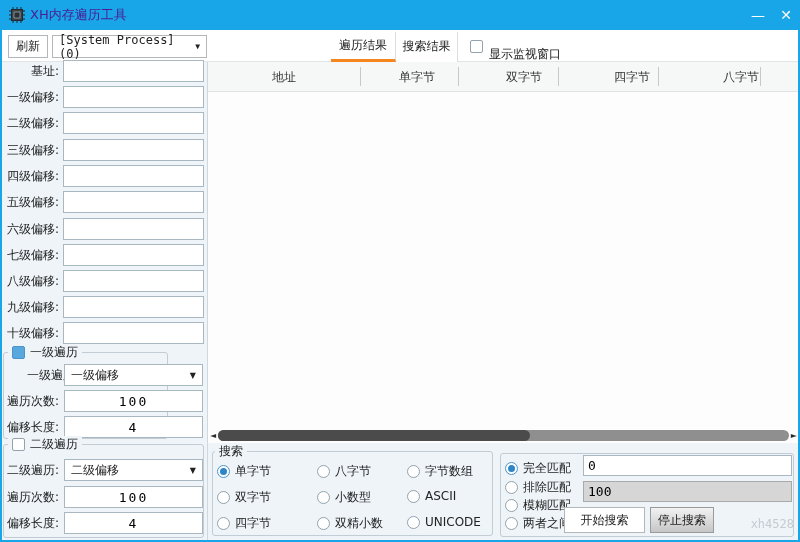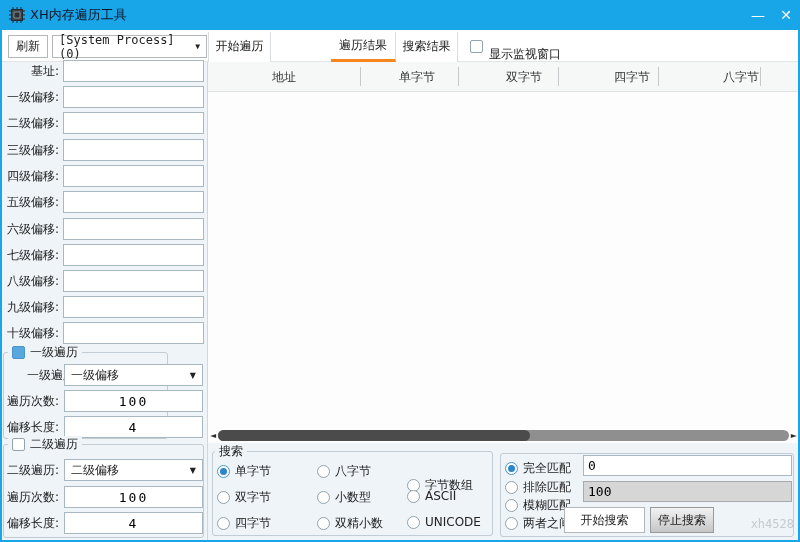--- a/index.html
+++ b/index.html
@@ -2,21 +2,21 @@
 <html><head>
 <meta charset="utf-8">
 <style>
   html,body{margin:0;padding:0;background:#9aa0a6;}
   .window{position:relative;width:800px;height:542px;background:#eef4f8;overflow:hidden;
           font-family:"DejaVu Sans","Liberation Sans",sans-serif;font-size:12px;color:#222;}
   .frame{position:absolute;inset:0;border:2px solid #18a6e8;pointer-events:none;z-index:60;}
 
   
   .titlebar{position:absolute;left:0;top:0;width:800px;height:30px;background:#18a6e8;}
-  .apptitle{position:absolute;left:30px;top:0;height:30px;line-height:30px;color:#0f172a;font-size:13px;}
+  .apptitle{position:absolute;left:30px;top:0;height:30px;line-height:30px;color:#4c1d95;font-size:13px;}
   .chip{position:absolute;left:9px;top:7px;width:16px;height:16px;}
   .winbtn{position:absolute;top:0;width:28px;height:30px;line-height:30px;text-align:center;
           color:#fff;font-size:14px;cursor:pointer;}
   .btn-min{right:28px;} .btn-close{right:0;}
 
   
   .toolbar-bg{position:absolute;left:2px;top:30px;width:796px;height:32px;background:#fff;
               border-bottom:1px solid #e2e5e7;box-sizing:border-box;}
   .pushbtn{position:absolute;background:#fff;border:1px solid #b3b7ba;box-sizing:border-box;
            text-align:center;cursor:pointer;}
@@ -106,21 +106,20 @@
     <div class="winbtn btn-min">—</div>
     <div class="winbtn btn-close">✕</div>
   </div>
 
   <div class="toolbar-bg"></div>
   <div class="pushbtn refresh">刷新</div>
   <div class="procdd">
     <span>[System Process](0)</span>
     <span class="arrow">▼</span>
   </div>
-  <div class="tab first" style="left:208px;width:63px;">开始遍历</div>
   <div class="tab active" style="left:331px;width:65px;">遍历结果</div>
   <div class="tab" style="left:396px;width:62px;">搜索结果</div>
   <span class="cbx" style="left:470px;top:40px;"></span>
   <span class="cbxlabel" style="left:489px;top:31px;margin-top:8px;">显示监视窗口</span>
 
   <div class="thead">
     <div class="th" style="width:152px;">地址</div>
     <div class="th" style="width:98px;">单字节</div>
     <div class="th" style="width:100px;">双字节</div>
     <div class="th" style="width:100px;">四字节</div>
@@ -228,21 +227,21 @@
     <span>八字节</span>
   </div>
   <div class="radio-item" style="left:317px;top:489px;">
     <span class="radio"></span>
     <span>小数型</span>
   </div>
   <div class="radio-item" style="left:317px;top:515px;">
     <span class="radio"></span>
     <span>双精小数</span>
   </div>
-  <div class="radio-item" style="left:407px;top:463px;margin-top:14px;">
+  <div class="radio-item" style="left:407px;top:463px;">
     <span class="radio"></span>
     <span>字节数组</span>
   </div>
   <div class="radio-item" style="left:407px;top:489px;">
     <span class="radio"></span>
     <span>ASCII</span>
   </div>
   <div class="radio-item" style="left:407px;top:515px;">
     <span class="radio"></span>
     <span>UNICODE</span>

